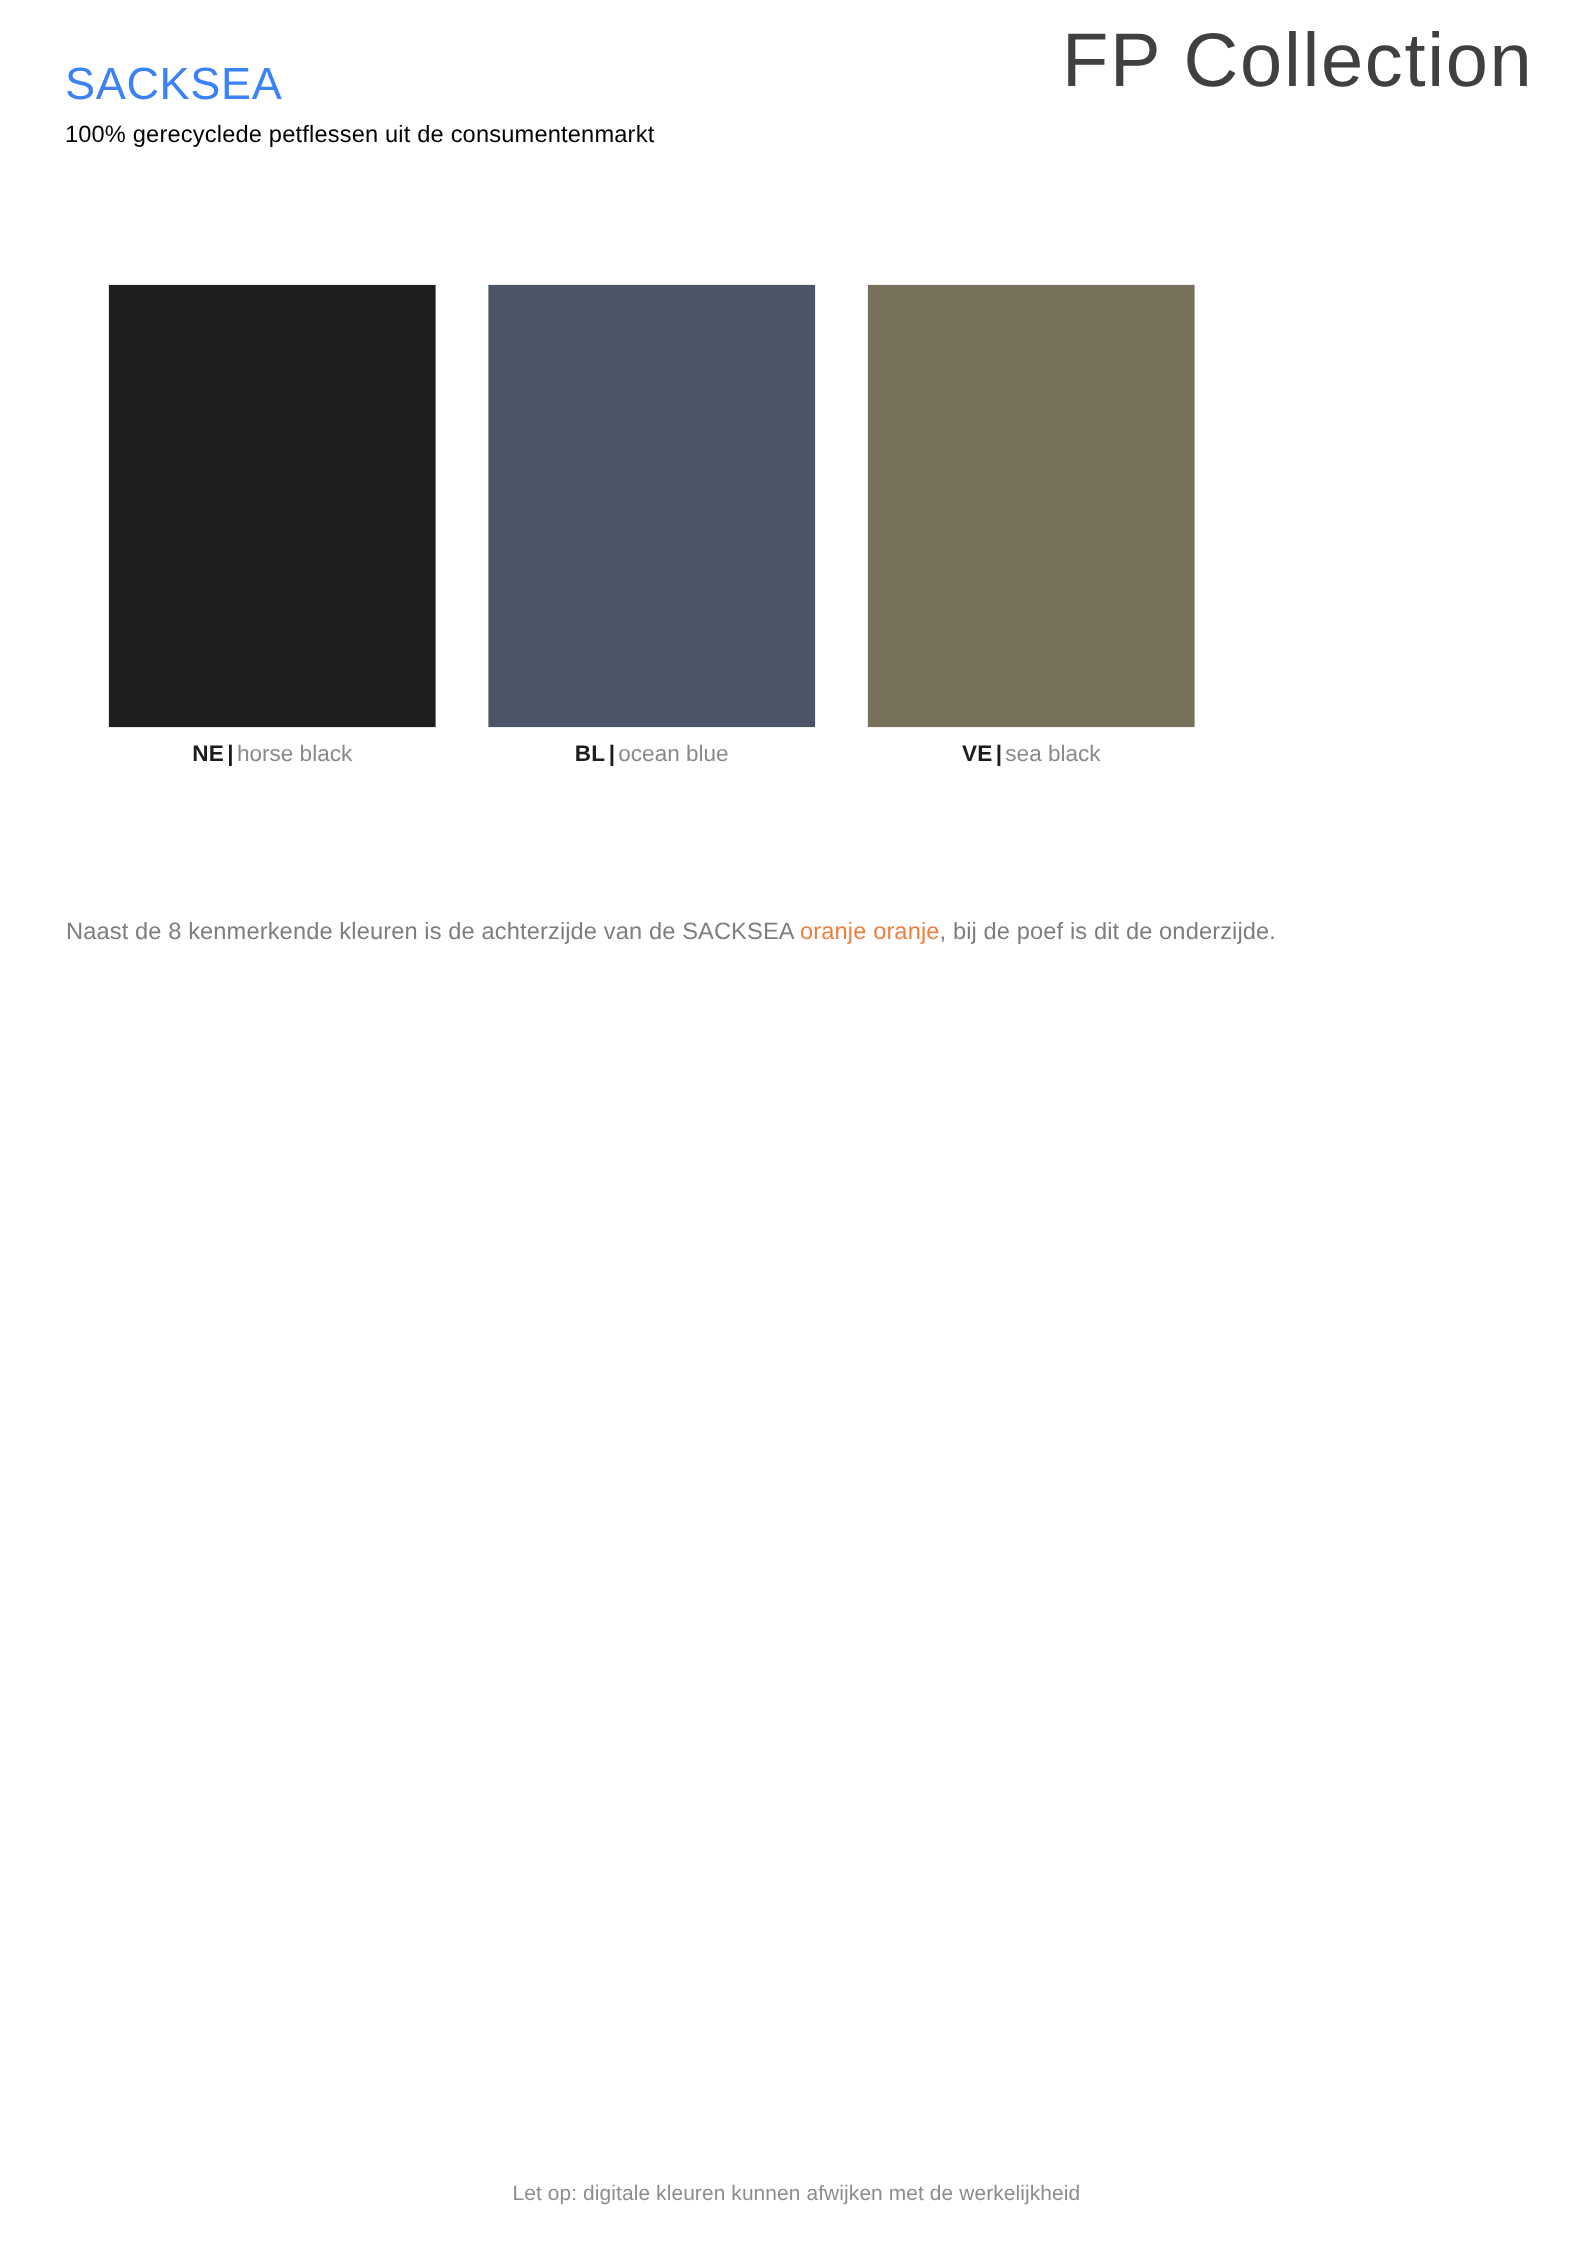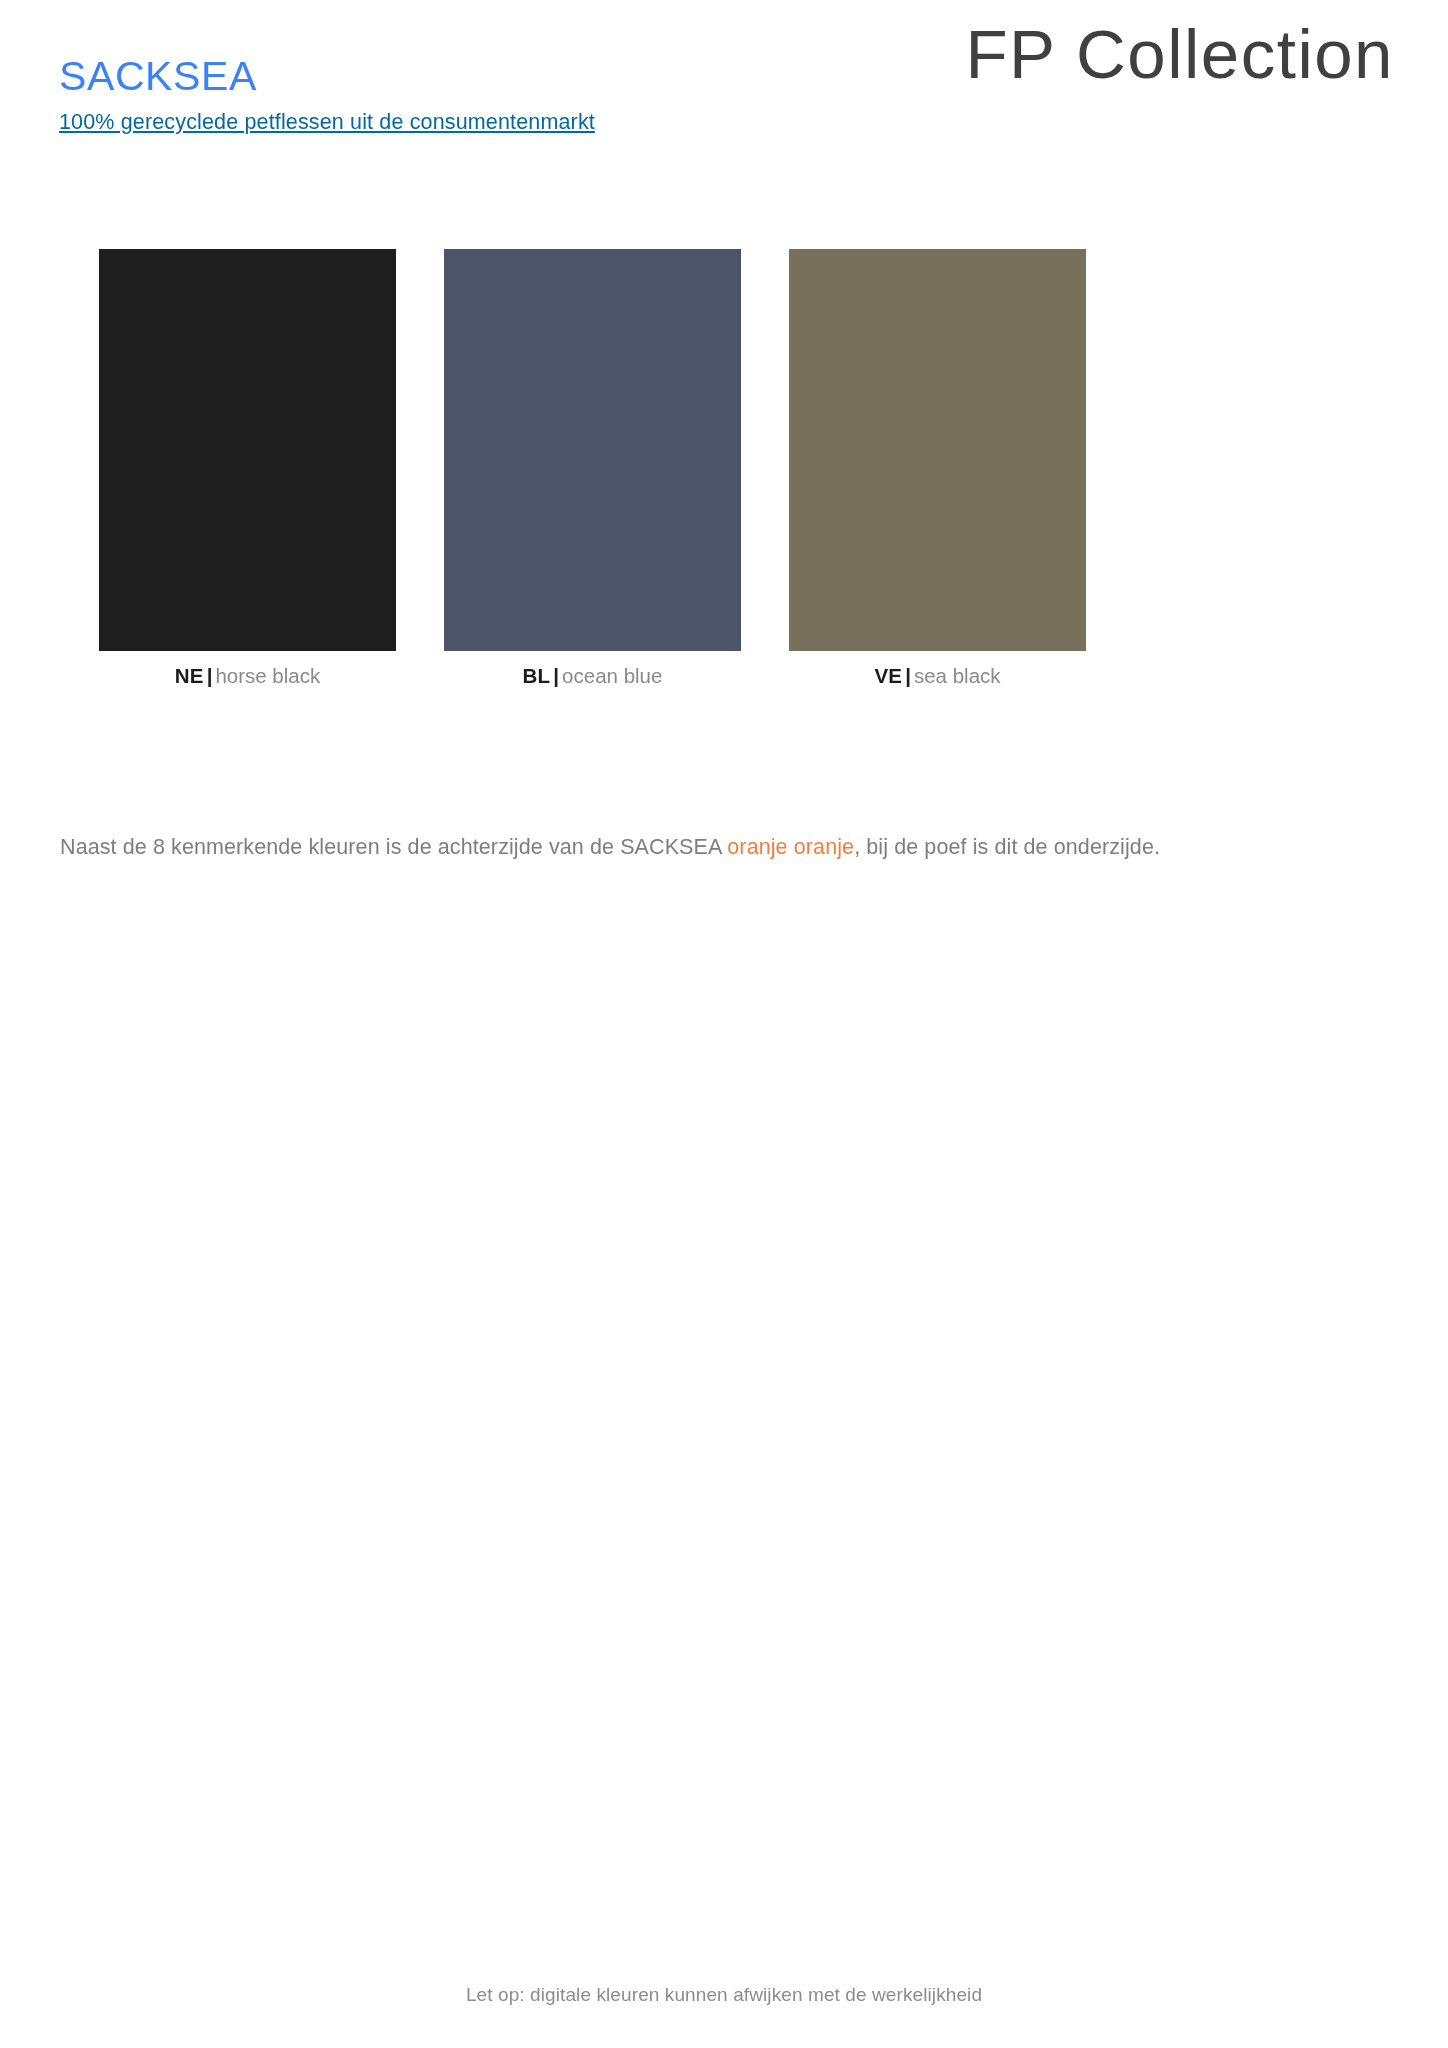--- a/index.html
+++ b/index.html
@@ -48,25 +48,24 @@
     line-height: 1;
     margin: 0;
     white-space: nowrap;
   }
 
   .brand-subtitle {
     font-family: "Liberation Sans", sans-serif;
     font-size: 21.5px;
     font-weight: 400;
     letter-spacing: 0.15px;
-    color: #0369a1;
+    color: #000000;
     line-height: 1;
     margin: 15px 0 0 0;
     white-space: nowrap;
-    text-decoration: underline;
   }
 
   .collection-title {
     position: absolute;
     right: 54px;
     top: 20px;
     font-family: "Liberation Sans", sans-serif;
     font-size: 69px;
     font-weight: 300;
     letter-spacing: 1.5px;
@@ -79,21 +78,21 @@
   .swatch-row {
     position: absolute;
     left: 59px;
     top: 243px;
     width: 1000px;
     height: 300px;
   }
 
   .swatch {
     position: absolute;
-    top: 6px;
+    top: 16px;
     padding-left: 40px;
   }
 
   .swatch-chip {
     width: 297px;
     height: 402px;
     display: block;
   }
 
   .swatch-caption {

